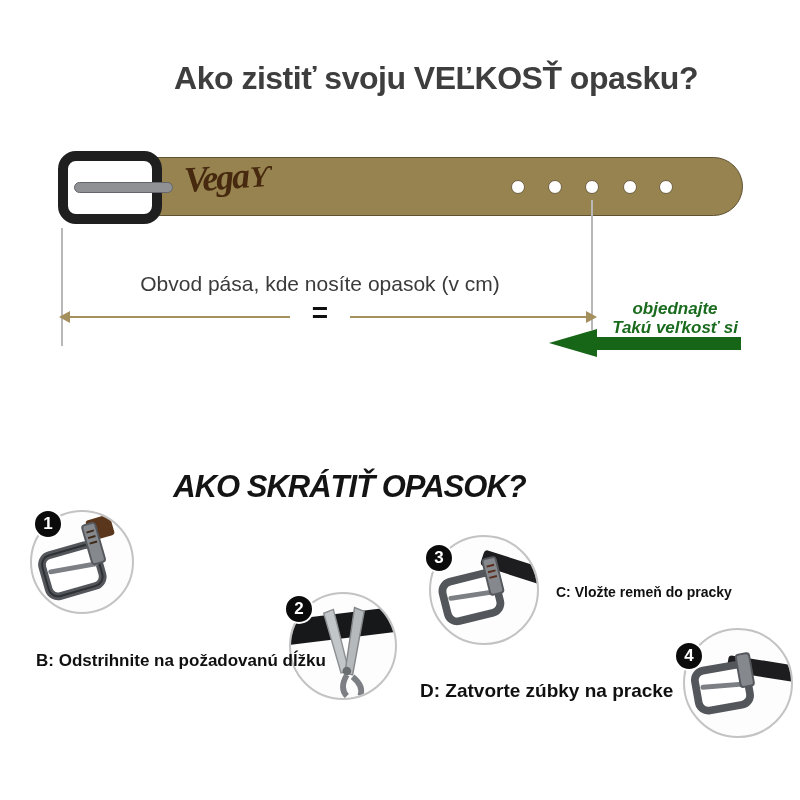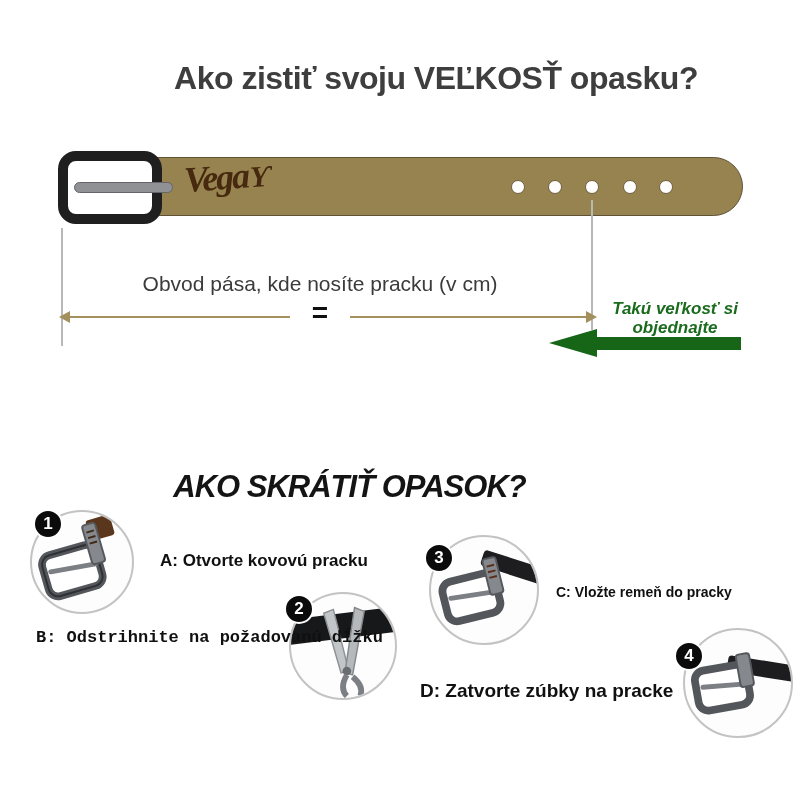--- a/index.html
+++ b/index.html
@@ -77,21 +77,21 @@
   }
   .step-circle svg{width:100%;height:100%;display:block;}
   .step-badge{
     position:absolute;width:26px;height:26px;border-radius:50%;background:#0b0b0b;
     border:2px solid #ffffff;box-sizing:content-box;color:#ffffff;
     font-size:17px;font-weight:700;display:flex;align-items:center;justify-content:center;
     z-index:6;
   }
   .step-label{position:absolute;font-weight:700;color:#101010;white-space:nowrap;}
   #label-a{left:160px;top:551px;font-size:17px;}
-  #label-b{left:36px;top:628px;font-size:17px;font-family:Liberation Mono, monospace;}
+  #label-b{left:36px;top:651px;font-size:17px;}
   #label-c{left:556px;top:584px;font-size:14px;}
   #label-d{left:420px;top:680px;font-size:19px;}
   #circle-1{left:30px;top:510px;width:104px;height:104px;}
   #circle-2{left:289px;top:592px;width:108px;height:108px;}
   #circle-3{left:429px;top:535px;width:110px;height:110px;}
   #circle-4{left:683px;top:628px;width:110px;height:110px;}
   #badge-1{left:33px;top:509px;}
   #badge-2{left:284px;top:594px;}
   #badge-3{left:424px;top:543px;}
   #badge-4{left:674px;top:641px;}
@@ -112,30 +112,30 @@
     <div class="belt-hole" style="left:548px;top:180px;"></div>
     <div class="belt-hole" style="left:585px;top:180px;"></div>
     <div class="belt-hole" style="left:623px;top:180px;"></div>
     <div class="belt-hole" style="left:659px;top:180px;"></div>
     <div class="belt-buckle"></div>
     <div class="buckle-prong"></div>
   </div>
 
   <div class="vline left"></div>
   <div class="vline right"></div>
-  <div class="measure-label waist">Obvod pása, kde nosíte pracku (v cm)</div>
+  <div class="measure-label waist">Obvod pása, kde nosíte opasok (v cm)</div>
   <div class="tan-line seg1"></div>
   <div class="tan-line seg2"></div>
   <div class="tan-head left"></div>
   <div class="tan-head right"></div>
   <div class="equals-sign">=</div>
 
   <div class="order-note">
+    <span>objednajte</span>
     <span>Takú veľkosť si</span>
-    <span>objednajte</span>
   </div>
   <div class="green-arrow-shaft"></div>
   <div class="green-arrow-head"></div>
 
   <div class="howto-title">AKO SKRÁTIŤ OPASOK?</div>
 
   <div class="step-circle" id="circle-1">
     <svg viewBox="0 0 104 104">
       <g transform="rotate(-16 52 56)">
         <rect x="12" y="36" width="58" height="44" rx="10" fill="#ffffff" stroke="#53565b" stroke-width="8"></rect>
@@ -143,21 +143,20 @@
         <line x1="66" y1="58" x2="19" y2="53" stroke="#7c7f84" stroke-width="5" stroke-linecap="round"></line>
         <rect x="68" y="12" width="26" height="22" rx="3" fill="#59361c"></rect>
         <rect x="63" y="16" width="14" height="42" rx="3" fill="#85888d" stroke="#55585c" stroke-width="2"></rect>
         <line x1="66" y1="24" x2="74" y2="24" stroke="#3c2a16" stroke-width="2"></line>
         <line x1="66" y1="30" x2="74" y2="30" stroke="#3c2a16" stroke-width="2"></line>
         <line x1="66" y1="36" x2="74" y2="36" stroke="#3c2a16" stroke-width="2"></line>
       </g>
     </svg>
   </div>
   <div class="step-badge" id="badge-1">1</div>
-  <div class="step-label" id="label-a">A: Otvorte kovovú pracku</div>
 
   <div class="step-circle" id="circle-2">
     <svg viewBox="0 0 108 108">
       <rect x="-16" y="20" width="140" height="26" fill="#17181a" transform="rotate(-7 54 33)"></rect>
       <polygon points="52,82 34,20 44,16 60,80" fill="#c3c6c9" stroke="#8e9194" stroke-width="1.5"></polygon>
       <polygon points="56,82 66,14 76,18 64,84" fill="#b6b9bc" stroke="#85888b" stroke-width="1.5"></polygon>
       <circle cx="58" cy="80" r="4.5" fill="#6a6d70"></circle>
       <path d="M58 84 Q50 98 58 106" fill="none" stroke="#7c7f84" stroke-width="6"></path>
       <path d="M64 86 Q76 96 72 106" fill="none" stroke="#7c7f84" stroke-width="6"></path>
     </svg>

